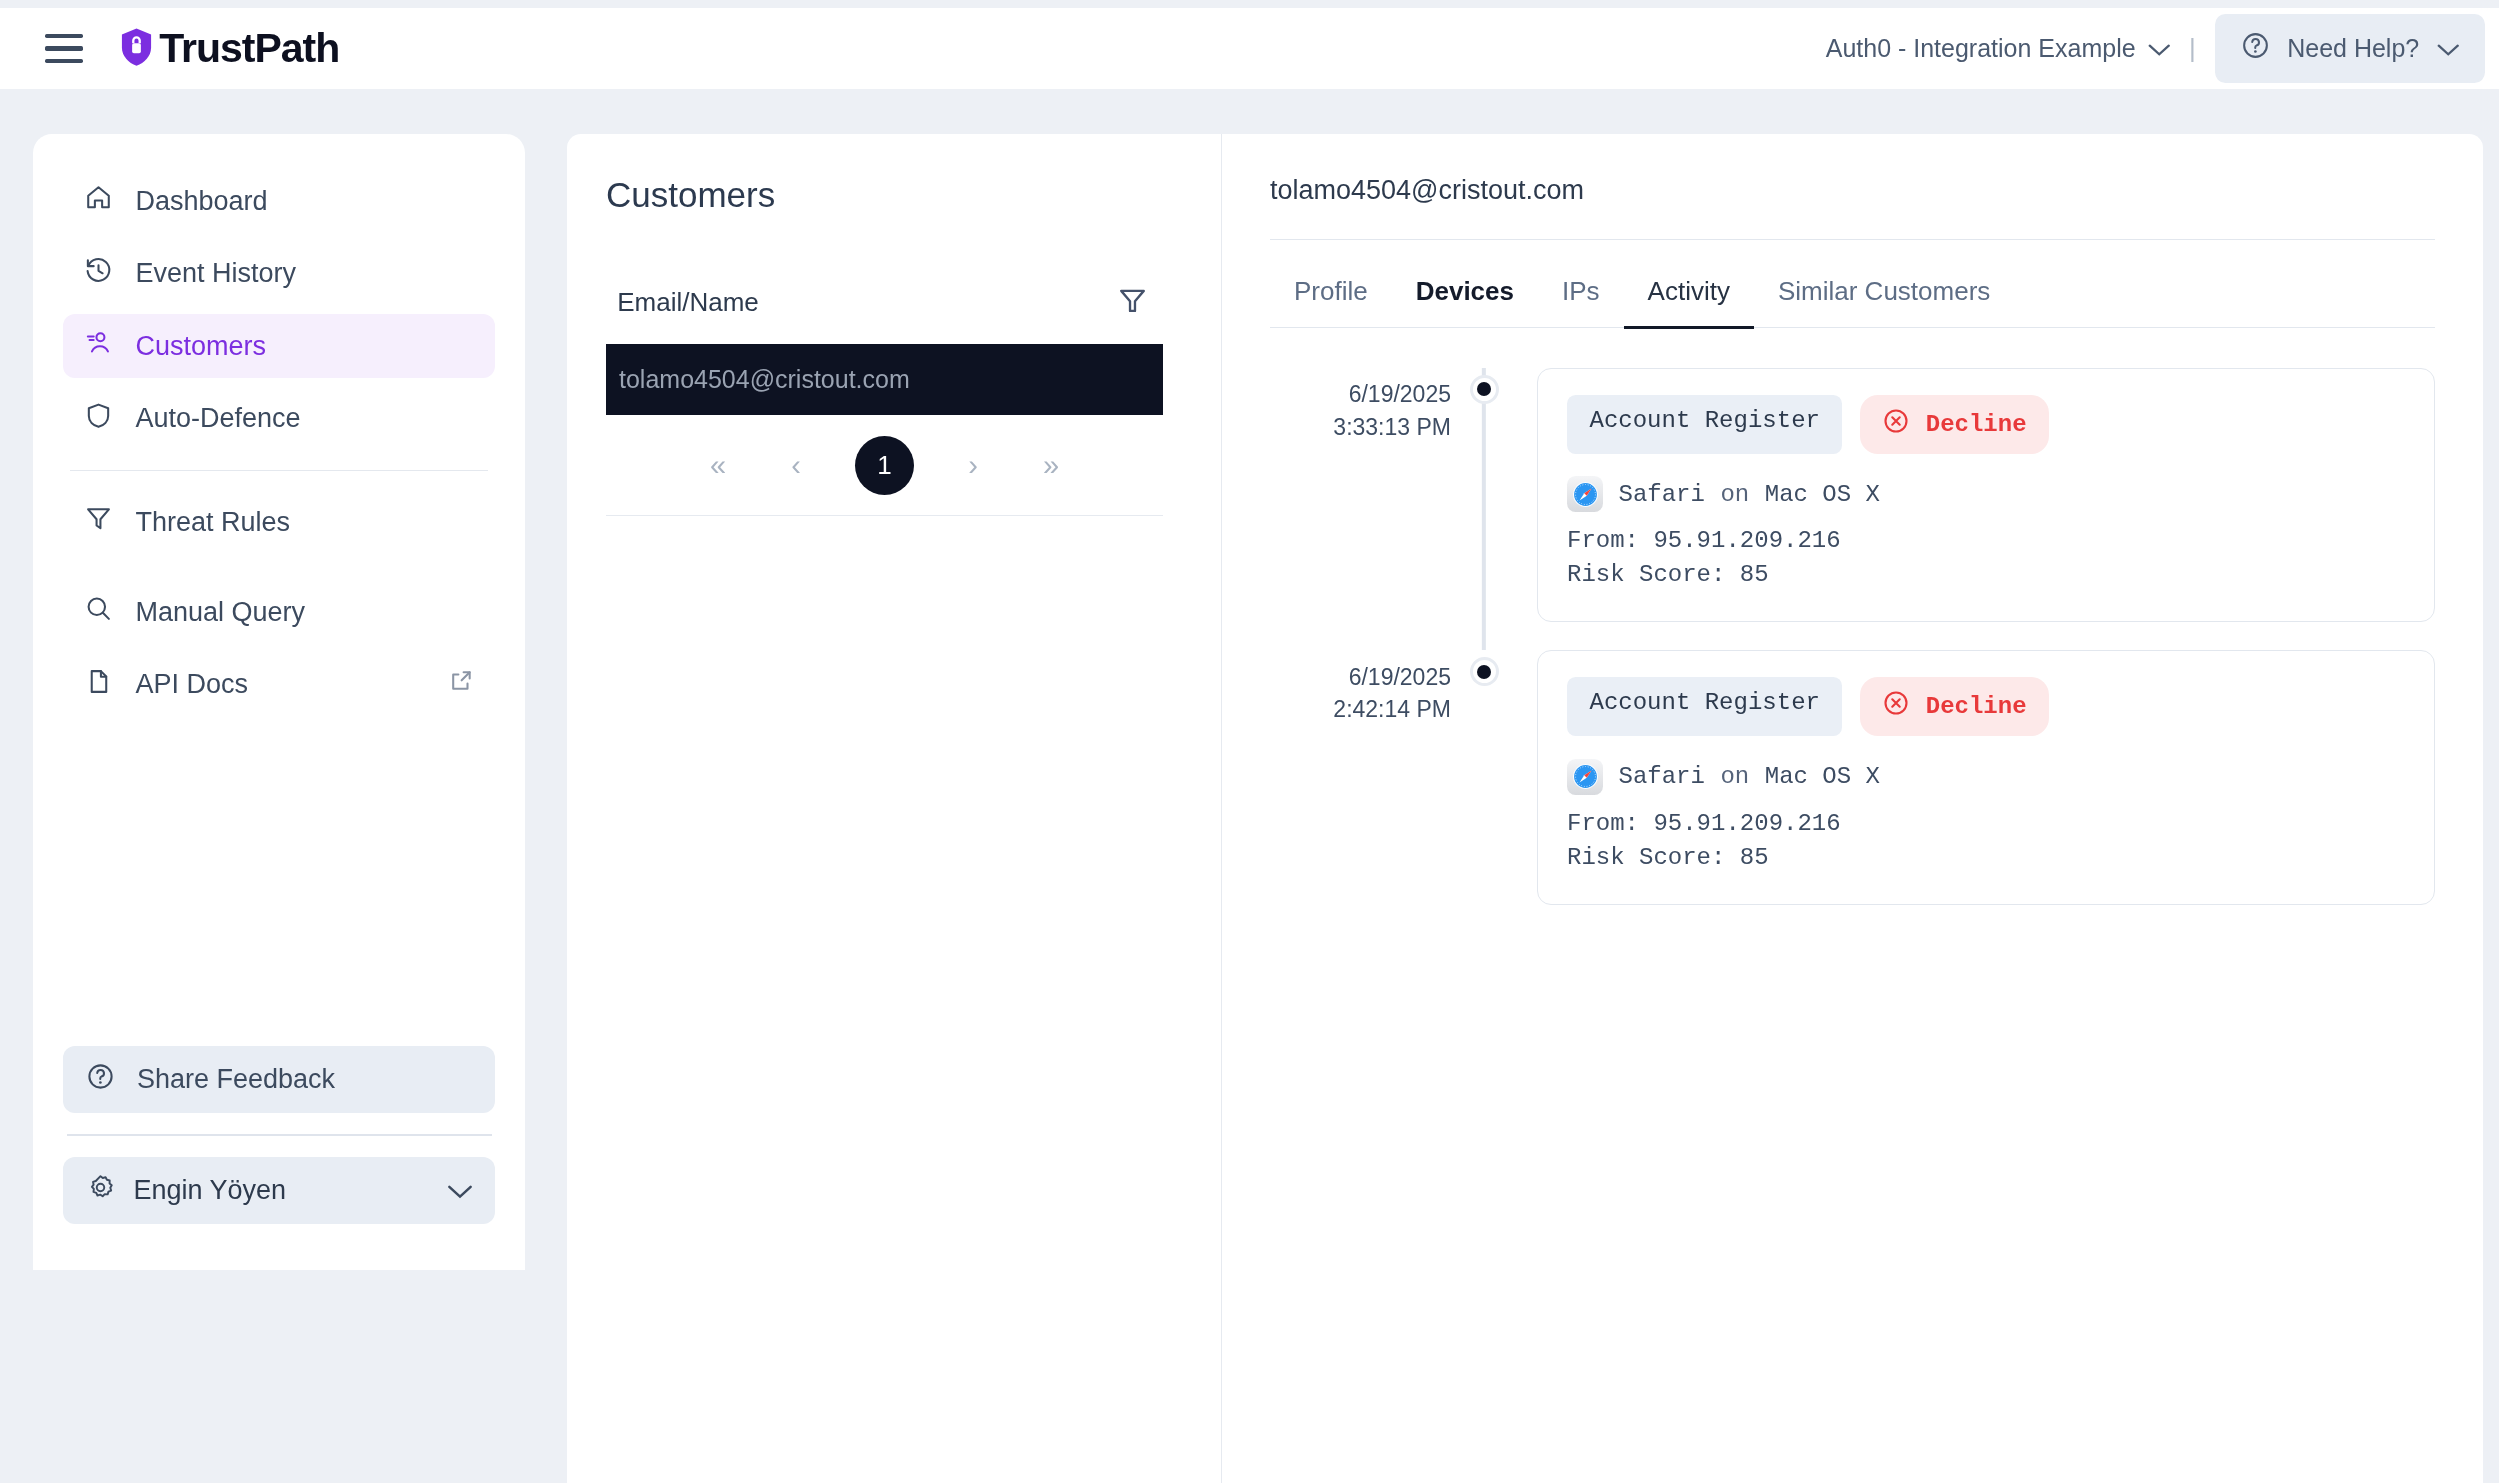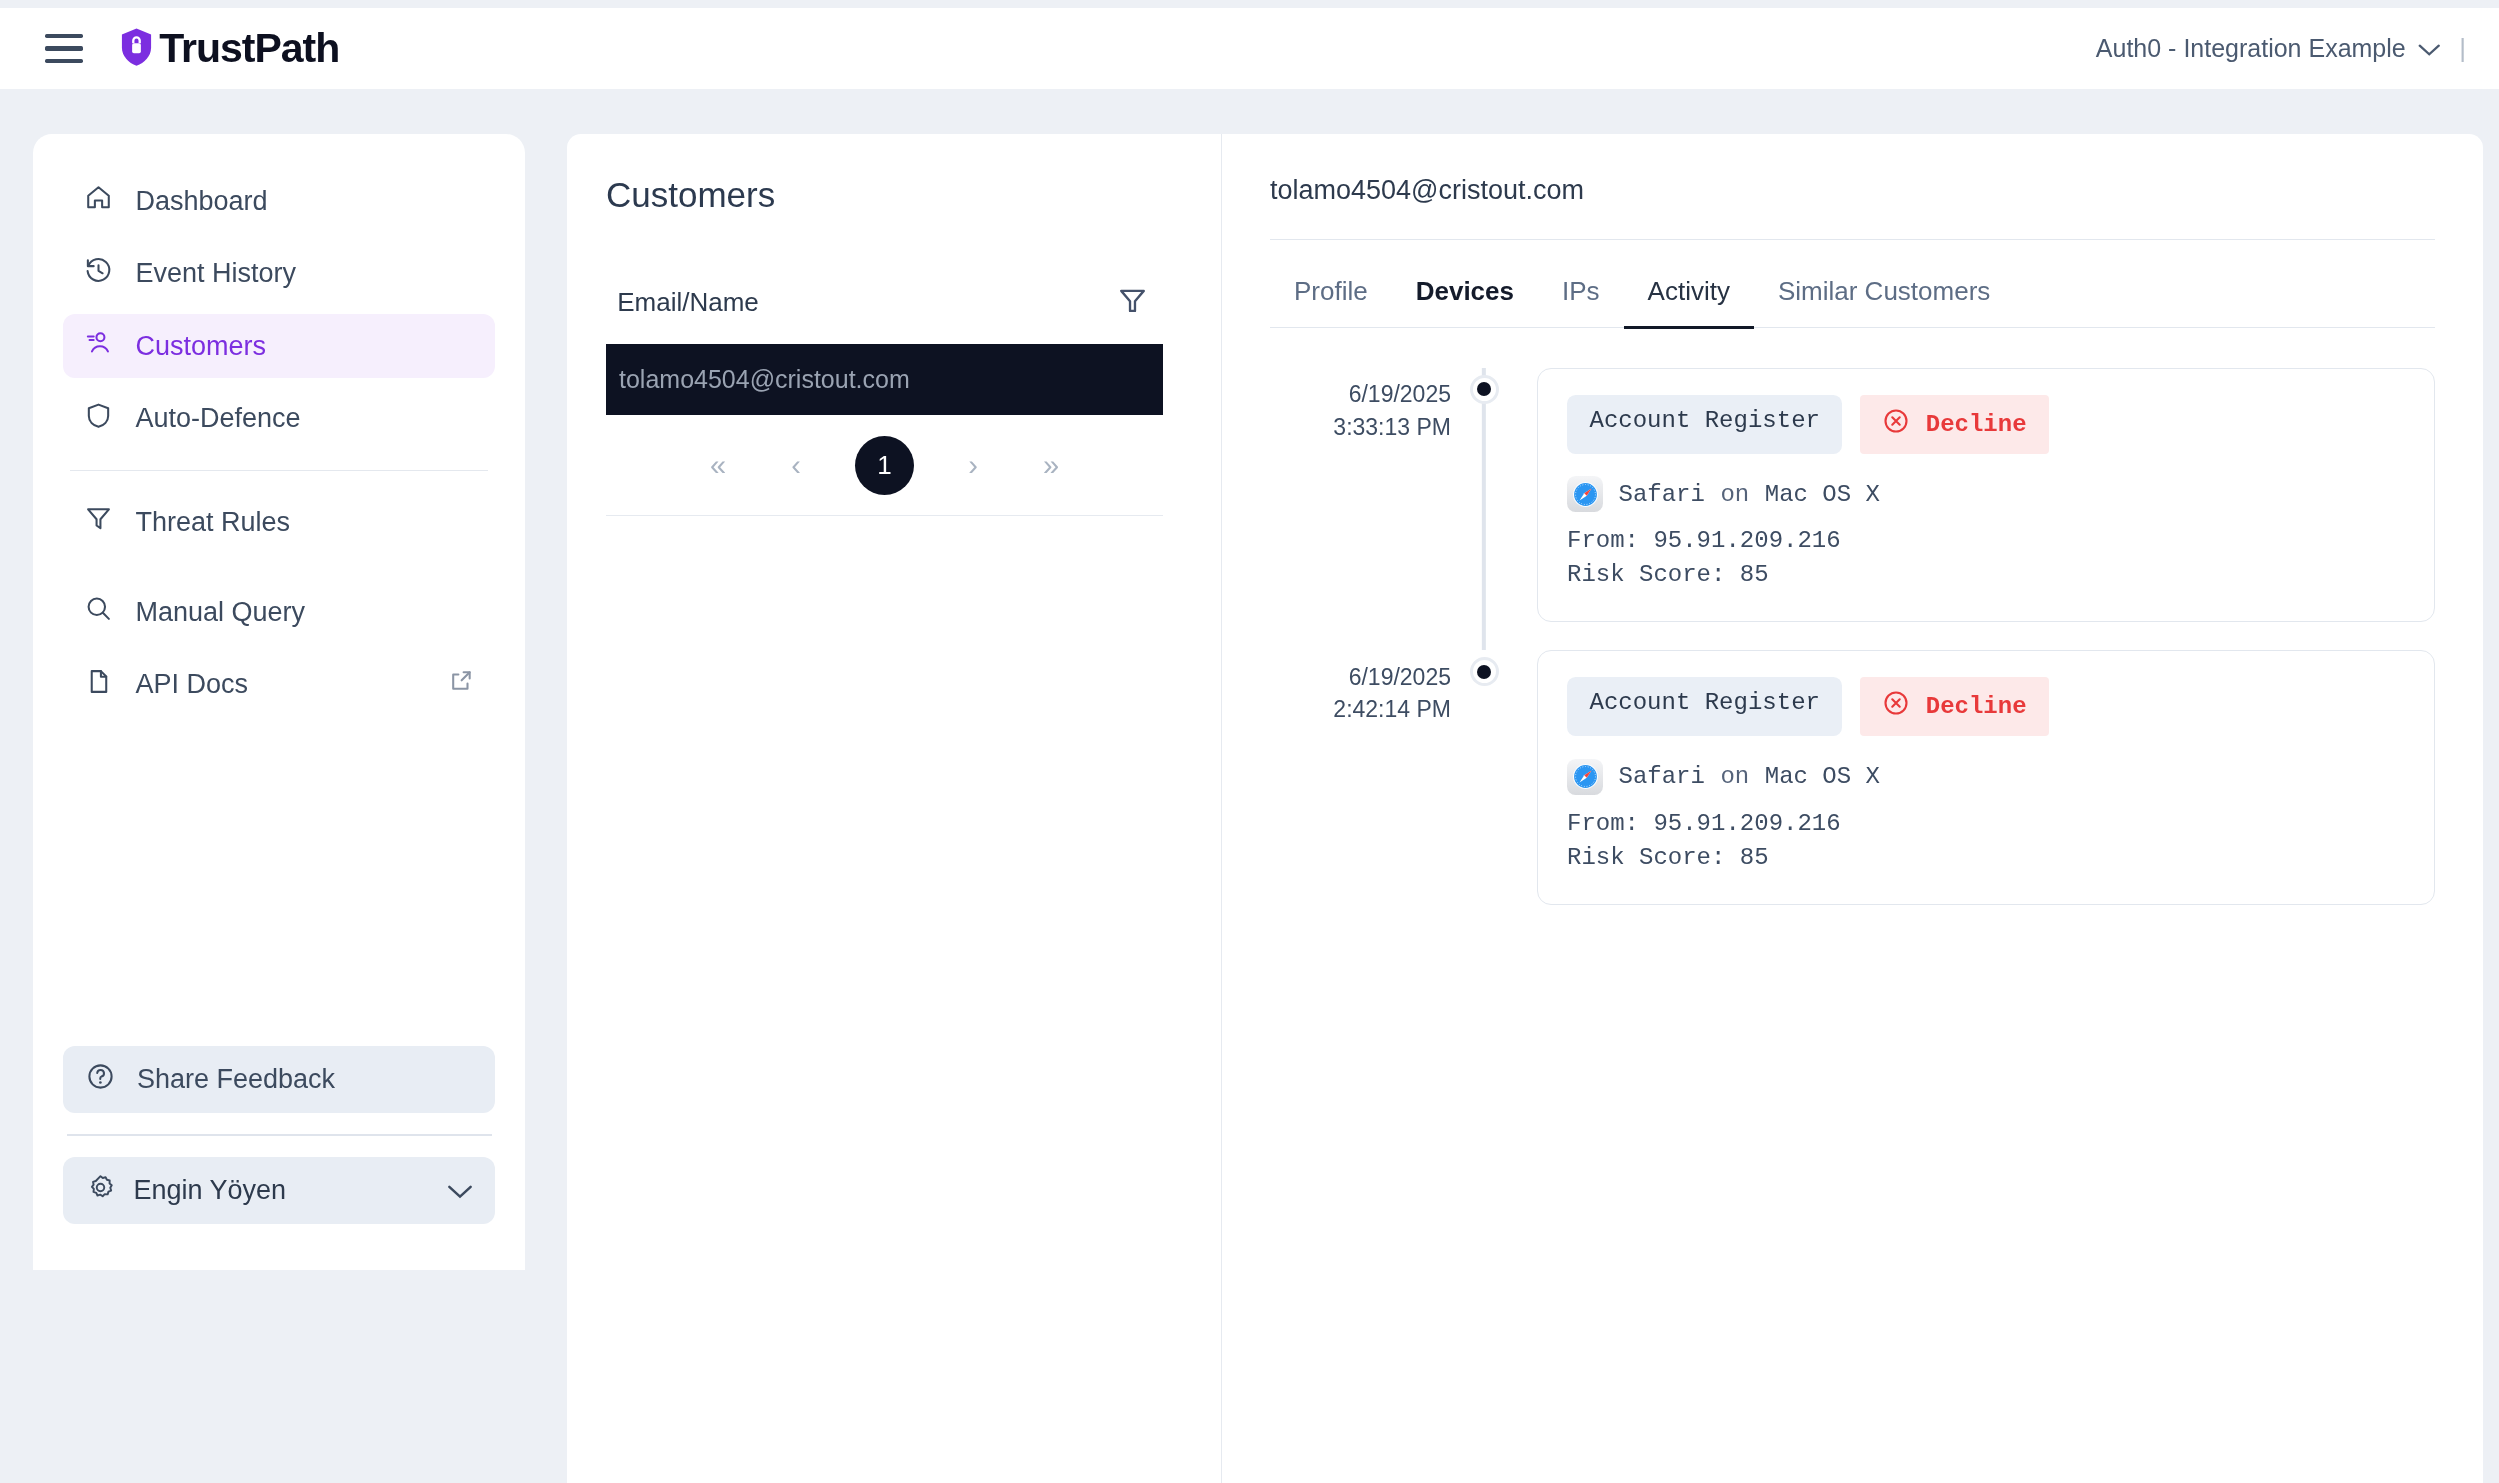--- a/index.html
+++ b/index.html
@@ -310,21 +310,21 @@
   .tl-badges { display: flex; gap: 17.3px; margin-bottom: 22.5px; }
   .badge-event {
     background: #eaeff6;
     border-radius: 8.6px;
     padding: 12px 22.5px;
     font-size: 24px;
     color: #2d3a4d;
   }
   .badge-decline {
     background: #fde9e9;
-    border-radius: 4px;
+    border-radius: 18px;
     padding: 12px 22.5px;
     font-size: 24px;
     color: #e8393a;
     font-weight: bold;
     display: flex;
     align-items: center;
     gap: 15.5px;
   }
   .tl-device {
     display: flex;
@@ -373,20 +373,35 @@
   <div class="topbar-right">
     <div class="org-select">
       <span>Auth0 - Integration Example</span>
       <span>
         <svg width="22.5" height="14" viewBox="0 0 26 16">
             <path d="M2 3 L13 13 L24 3" stroke="#4b5a70" stroke-width="2.6" fill="none" stroke-linecap="round"></path>
           </svg>
       </span>
     </div>
     <span class="topbar-divider">|</span>
+    <div class="need-help">
+      <span>
+        <svg width="29" height="29" viewBox="0 0 24 24" fill="none">
+          <circle cx="12" cy="12" r="9.4" stroke="#4b5a70" stroke-width="1.7"></circle>
+          <path d="M9.3 9.1a2.8 2.8 0 1 1 3.4 3c-.7.3-.9.8-.9 1.5v.5" stroke="#4b5a70" stroke-width="1.7" fill="none" stroke-linecap="round"></path>
+          <circle cx="11.9" cy="17" r="1.1" fill="#4b5a70"></circle>
+        </svg>
+      </span>
+      <span>Need Help?</span>
+      <span>
+        <svg width="22.5" height="14" viewBox="0 0 26 16">
+            <path d="M2 3 L13 13 L24 3" stroke="#4b5a70" stroke-width="2.6" fill="none" stroke-linecap="round"></path>
+          </svg>
+      </span>
+    </div>
   </div>
 </div>
 
 <div class="sidebar">
 
   <div class="nav-item">
     <span>
       <svg width="29" height="29" viewBox="0 0 24 24" fill="none" stroke="#3c4a5e" stroke-width="1.7" stroke-linecap="round" stroke-linejoin="round">
         <path d="M3.5 10.5 L12 3.5 L20.5 10.5 V20 H15 v-5.5 H9 V20 H3.5 Z"></path>
       </svg>

